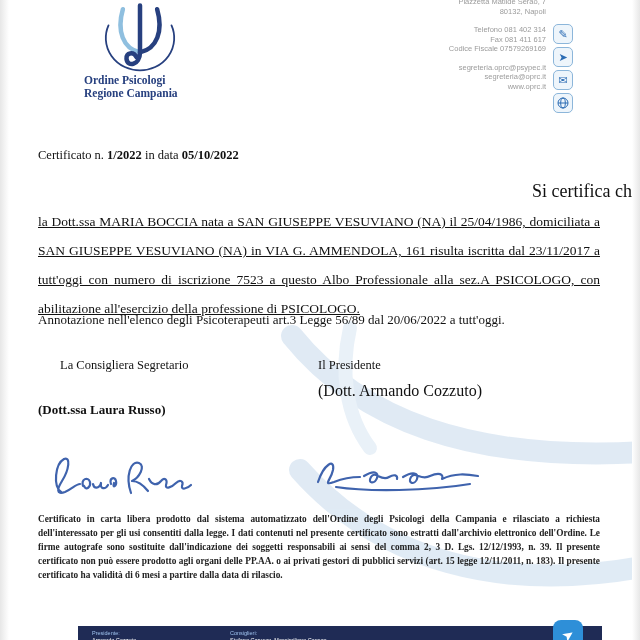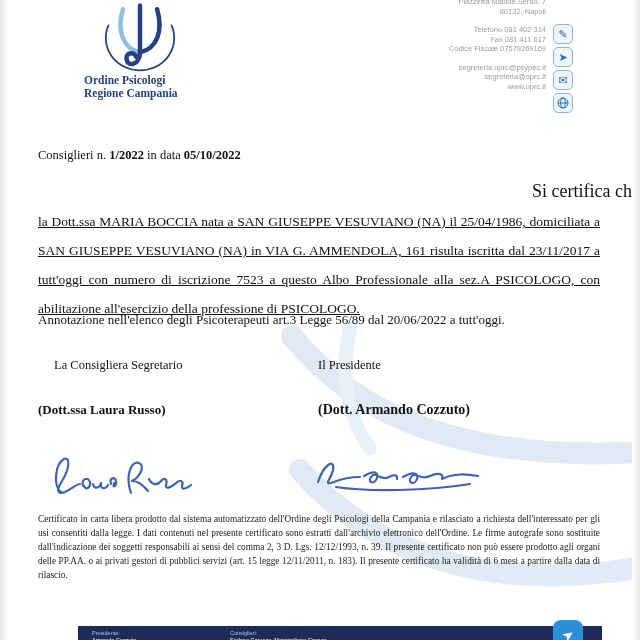--- a/index.html
+++ b/index.html
@@ -27,30 +27,30 @@
         color:#2c6cb4;font-size:11px;display:flex;align-items:center;justify-content:center;
         font-family:"DejaVu Sans", sans-serif;box-sizing:border-box;}
 
   
   .cert-line{position:absolute;left:38px;top:148px;font-size:12.5px;z-index:2;}
   .cert-line b{font-weight:bold;}
   .certify{position:absolute;left:0;right:0;top:181px;text-align:right;font-size:18px;z-index:2;}
   .body-par{position:absolute;left:38px;right:40px;top:207px;font-size:13.5px;line-height:29px;
         text-align:justify;z-index:2;text-decoration:underline;}
   .annotation{position:absolute;left:38px;right:40px;top:312px;font-size:13px;z-index:2;}
-  .role-left{position:absolute;left:54px;top:358px;font-size:12.5px;z-index:2;}
+  .role-left{position:absolute;left:60px;top:358px;font-size:12.5px;z-index:2;}
   .role-right{position:absolute;left:318px;top:358px;font-size:12.5px;z-index:2;}
   .name-left{position:absolute;left:38px;top:402px;font-size:13px;font-weight:bold;z-index:2;}
-  .name-right{position:absolute;left:318px;top:402px;font-size:14px;font-weight:bold;z-index:2;}
+  .name-right{position:absolute;left:318px;top:382px;font-size:16px;font-weight:normal;z-index:2;}
   .sig{position:absolute;z-index:2;}
   .sig path{fill:none;stroke:#3f63ad;stroke-width:2.2;stroke-linecap:round;stroke-linejoin:round;}
   .sig-left{left:45px;top:448px;}
   .sig-right{left:308px;top:446px;}
   .disclaimer{position:absolute;left:38px;right:40px;top:512px;font-size:9.3px;line-height:14px;
-        text-align:justify;color:#222;z-index:2;}
+        text-align:justify;color:#222;z-index:2;font-weight:bold;}
 
   
   .footer-bar{position:absolute;left:78px;width:524px;top:626px;height:40px;background:#1f2b55;
         z-index:3;font-family:"Liberation Sans", sans-serif;}
   .f-col{position:absolute;top:4px;}
   .f-col.left{left:14px;}
   .f-col.right{left:152px;}
   .f-label{font-size:5.5px;line-height:7px;color:#9fc3ef;}
   .f-val{font-size:5.5px;line-height:7px;color:#ffffff;}
   .footer-icon{position:absolute;left:553px;top:620px;width:30px;height:30px;border-radius:8px;
@@ -112,21 +112,21 @@
         <g fill="none" stroke="#2c6cb4" stroke-width="1">
           <circle cx="6" cy="6" r="5"></circle>
           <ellipse cx="6" cy="6" rx="2.3" ry="5"></ellipse>
           <line x1="1" y1="6" x2="11" y2="6"></line>
         </g>
       </svg>
     </div>
   </div>
 
   <div class="cert-line">
-    <span>Consiglieri n. </span><b>1/2022</b><span> in data </span><b>05/10/2022</b>
+    <span>Certificato n. </span><b>1/2022</b><span> in data </span><b>05/10/2022</b>
   </div>
 
   <div class="certify">Si certifica che</div>
 
   <div class="body-par">la Dott.ssa MARIA BOCCIA nata a SAN GIUSEPPE VESUVIANO (NA) il 25/04/1986, domiciliata a SAN GIUSEPPE VESUVIANO (NA) in VIA G. AMMENDOLA, 161 risulta iscritta dal 23/11/2017 a tutt'oggi con numero di iscrizione 7523 a questo Albo Professionale alla sez.A PSICOLOGO, con abilitazione all'esercizio della professione di PSICOLOGO.</div>
 
   <div class="annotation">Annotazione nell'elenco degli Psicoterapeuti art.3 Legge 56/89 dal 20/06/2022 a tutt'oggi.</div>
 
   <div class="role-left">La Consigliera Segretario</div>
   <div class="role-right">Il Presidente</div>

